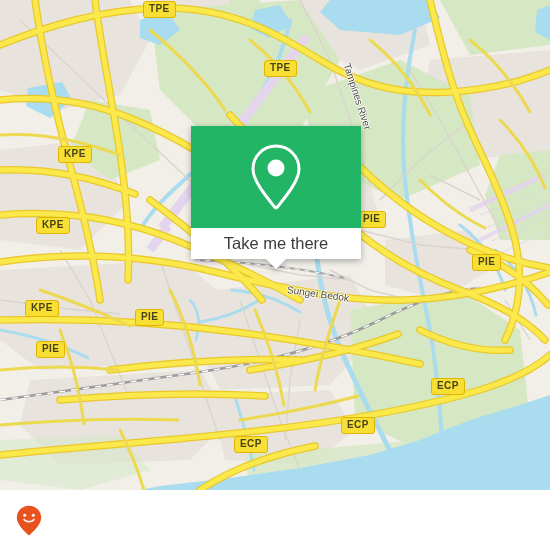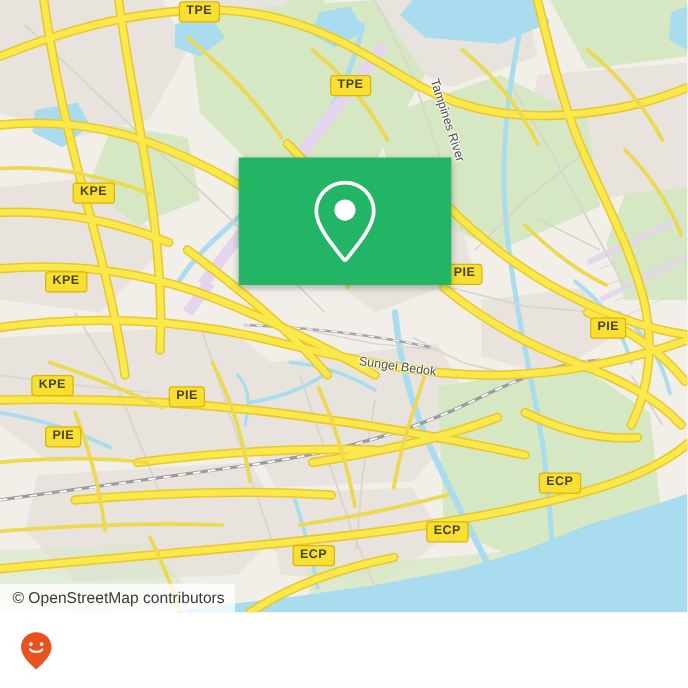--- a/index.html
+++ b/index.html
@@ -350,23 +350,26 @@
     <div class="placelabel" style="left:352px; top:62px; transform:rotate(72deg); transform-origin:left top;">Tampines River</div>
     <div class="placelabel" style="left:288px; top:284px; transform:rotate(8deg); transform-origin:left top;">Sungei Bedok</div>
 
     <div id="callout">
       <div id="callout-green">
         <svg width="56" height="68" viewBox="0 0 56 68" xmlns="http://www.w3.org/2000/svg">
           <path d="M28 3 C15.3 3 5 13.3 5 26 C5 38 18 53 27 64.5 C27.5 65.2 28.5 65.2 29 64.5 C38 53 51 38 51 26 C51 13.3 40.7 3 28 3 Z" fill="none" stroke="#ffffff" stroke-width="3"></path>
           <circle cx="28" cy="25" r="8.5" fill="#ffffff"></circle>
         </svg>
       </div>
+      <div id="callout-white">
+        <span id="callout-label">Take me there</span>
+        <span id="callout-tail"></span>
+      </div>
     </div>
 
-    <div id="attribution">© OpenStreetMap contributors</div>
   </div>
 
   <div id="footer">
     <div id="brand">
       <svg width="26" height="31" viewBox="0 0 26 31" xmlns="http://www.w3.org/2000/svg">
         <path d="M13 0.8 C6.1 0.8 0.8 6.1 0.8 12.6 C0.8 20.5 10.6 28.3 12.3 30.0 C12.7 30.4 13.3 30.4 13.7 30.0 C15.4 28.3 25.2 20.5 25.2 12.6 C25.2 6.1 19.9 0.8 13 0.8 Z" fill="#e8521e"></path>
         <circle cx="8.7" cy="10.2" r="1.5" fill="#ffffff"></circle>
         <circle cx="17.3" cy="10.2" r="1.5" fill="#ffffff"></circle>
         <path d="M8.2 14.6 C9.8 17.2 16.2 17.2 17.8 14.6" fill="none" stroke="#ffffff" stroke-width="1.8" stroke-linecap="round"></path>
       </svg>

